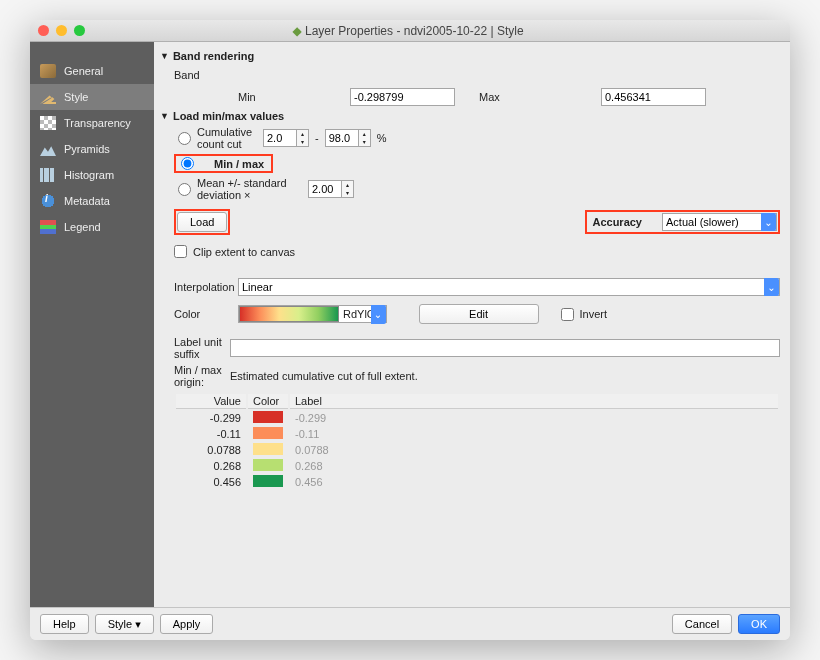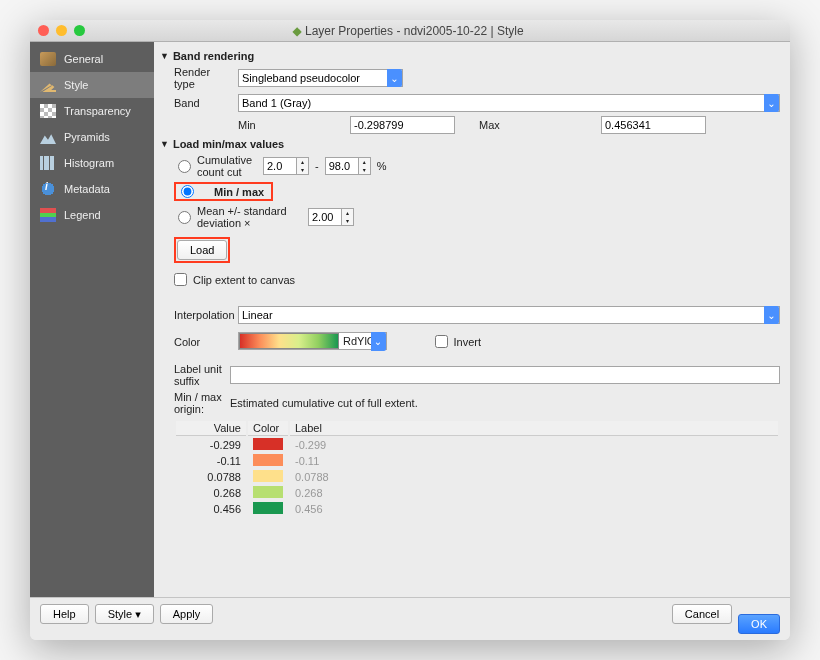--- a/index.html
+++ b/index.html
@@ -5,21 +5,21 @@
 * { box-sizing: border-box; margin: 0; padding: 0; }
 body { font-family: -apple-system, "Helvetica Neue", Arial, sans-serif; font-size: 11px; background: #f5f5f5; display: flex; align-items: center; justify-content: center; height: 660px; }
 .window { width: 760px; height: 620px; background: #ececec; border-radius: 6px; box-shadow: 0 10px 40px rgba(0,0,0,0.3); overflow: hidden; display: flex; flex-direction: column; }
 .titlebar { height: 22px; background: linear-gradient(#e8e8e8,#d6d6d6); display: flex; align-items: center; padding: 0 8px; position: relative; border-bottom: 1px solid #b0b0b0; }
 .traffic { display: flex; gap: 7px; }
 .tl { width: 11px; height: 11px; border-radius: 50%; }
 .tl.red { background: #ff5f56; } .tl.yel { background: #ffbd2e; } .tl.grn { background: #27c93f; }
 .title { position: absolute; left: 0; right: 4px; text-align: center; font-size: 12px; color: #444; pointer-events: none; }
 .title .ico { color: #6a9b3f; }
 .body { flex: 1; display: flex; overflow: hidden; }
-.sidebar { width: 124px; background: #5e5e5e; color: #eee; padding: 4px 0; }
+.sidebar { width: 124px; background: #5e5e5e; color: #eee; padding: 16px 0; }
 .sb-item { display: flex; align-items: center; gap: 8px; padding: 6px 10px; font-size: 11px; cursor: pointer; }
 .sb-item.active { background: #7d7d7d; }
 .sb-item .si { width: 16px; height: 14px; display: inline-block; }
 .si-general { background: linear-gradient(135deg,#c89b5a,#8a6a3a); border-radius: 2px; }
 .si-style { background: #e0b870; clip-path: polygon(0 100%,60% 40%,75% 55%,15% 100%,100% 100%,100% 85%,70% 85%,90% 65%,75% 50%,0 100%); }
 .si-trans { background: repeating-conic-gradient(#bbb 0 25%,#fff 0 50%) 0 0/8px 8px; }
 .si-pyr { background: #b9d0e0; clip-path: polygon(0 100%,30% 40%,50% 70%,70% 30%,100% 100%); }
 .si-hist { background: linear-gradient(90deg,#b9d0e0 0 20%,transparent 0 25%,#b9d0e0 0 55%,transparent 0 60%,#b9d0e0 0 85%,transparent 0); }
 .si-meta { background: radial-gradient(circle,#4a90d9 60%,transparent 0); border-radius: 50%; position: relative; }
 .si-meta::after { content: "i"; color: #fff; font-weight: bold; font-style: italic; position: absolute; left: 5px; top: -1px; font-size: 10px; }
@@ -34,21 +34,21 @@
 .sel-wrap { position: relative; display: inline-block; }
 .sel-wrap::after { content: "⌄"; position: absolute; right: 1px; top: 0; width: 15px; height: 100%; background: #4a90ff; color: #fff; display: flex; align-items: center; justify-content: center; font-size: 10px; border-radius: 0 2px 2px 0; pointer-events: none; }
 .spin { display: inline-flex; align-items: flex-start; }
 .spin input { width: 34px; }
 .spinbtn { width: 12px; height: 18px; display: inline-flex; flex-direction: column; border: 1px solid #a5a5a5; border-left: none; background: #f6f6f6; }
 .spinbtn span { flex: 1; font-size: 6px; text-align: center; line-height: 8px; }
 .radio-row { display: flex; align-items: center; gap: 6px; padding: 2px 0 2px 18px; }
 input[type=radio], input[type=checkbox] { margin: 0; }
 .hl { border: 2px solid #ff3b1f; padding: 1px; display: inline-flex; align-items: center; gap: 16px; }
 .btn { background: linear-gradient(#fff,#f0f0f0); border: 1px solid #aaa; border-radius: 3px; height: 20px; padding: 0 12px; font-size: 11px; cursor: pointer; }
-.btn.primary { background: linear-gradient(#5aa3ff,#2a7bff); color: #fff; border-color: #2a6bdd; margin-top: 10px; }
+.btn.primary { background: linear-gradient(#5aa3ff,#2a7bff); color: #fff; border-color: #2a6bdd; }
 .gradient-box { width: 100px; height: 16px; background: linear-gradient(90deg,#d73027,#fc8d59,#fee08b,#d9ef8b,#91cf60,#1a9850); border: 1px solid #888; display: inline-block; vertical-align: middle; }
 .color-table { border: none; }
 .color-table th { text-align: left; font-weight: normal; background: #f0f0f0; padding: 1px 5px; border-bottom: 1px solid #ccc; }
 .color-table td { padding: 0 5px; }
 .swatch { width: 30px; height: 12px; display: inline-block; }
 .footer { display: flex; padding: 6px 10px; gap: 6px; border-top: 1px solid #c4c4c4; background: #ececec; }
 .footer .spacer { flex: 1; }
 .gray { color: #999; }
 </style>
 </head>
@@ -91,28 +91,23 @@
         </div>
       <div class="sb-item">
           <span class="si si-leg"></span>
           <span>Legend</span>
         </div>
     </div>
 
     <div class="content">
       <div class="section-hdr">Band rendering</div>
 
-      <div class="row">
-        <span class="lbl">Render type</span>
-        <span class="sel-wrap"><select class="sel-blue" style="width:165px"><option>Singleband pseudocolor</option></select></span>
-      </div>
 
       <div class="row">
         <span class="lbl">Band</span>
-        <span class="sel-wrap" style="flex:1"><select class="sel-blue" style="width:100%"><option>Band 1 (Gray)</option></select></span>
       </div>
 
       <div class="row">
         <span class="lbl"></span>
         <span style="width:45px">Min</span>
         <span style="width:55px"></span>
         <input type="text" class="subfield" style="width: 105px;" value="-0.298799">
         <span style="width:12px"></span>
         <span style="width:35px">Max</span>
         <span style="width:75px"></span>
@@ -159,39 +154,44 @@
               <span>▾</span>
             </span>
           </span>
       </div>
 
       <div class="row" style="padding-top:6px">
         <span class="hl">
           <button class="btn">Load</button>
         </span>
         <span style="flex:1"></span>
+        <span class="hl">
+          <span style="font-weight:bold; padding:0 4px">Accuracy</span>
+          <span class="sel-wrap"><select class="sel-blue" style="width:115px"><option>Actual (slower)</option></select></span>
+        </span>
       </div>
 
       <div class="row" style="padding-top:8px">
         <input type="checkbox" style="">
         <span>Clip extent to canvas</span>
       </div>
 
       <div class="row" style="padding-top:18px">
         <span class="lbl">Interpolation</span>
         <span class="sel-wrap" style="flex:1"><select class="sel-blue" style="width:100%"><option>Linear</option></select></span>
       </div>
 
       <div class="row" style="padding-top:6px">
         <span class="lbl">Color</span>
         <span class="sel-wrap"><span style="display:inline-flex;align-items:center;border:1px solid #a5a5a5;background:#fff;height:18px;">
               <span class="gradient-box"></span>
               <span style="padding:0 4px">RdYlGn</span>
             </span></span>
         <span style="width:20px"></span>
+        <button class="btn" style="width:120px">Edit</button>
         <span style="width:10px"></span>
         <input type="checkbox" style="">
         <span>Invert</span>
       </div>
 
       <div class="row" style="padding-top:10px">
         <span class="lbl" style="width:50px">Label unit suffix</span>
         <input type="text" style="flex: 1 1 0%;" value="">
       </div>
 

